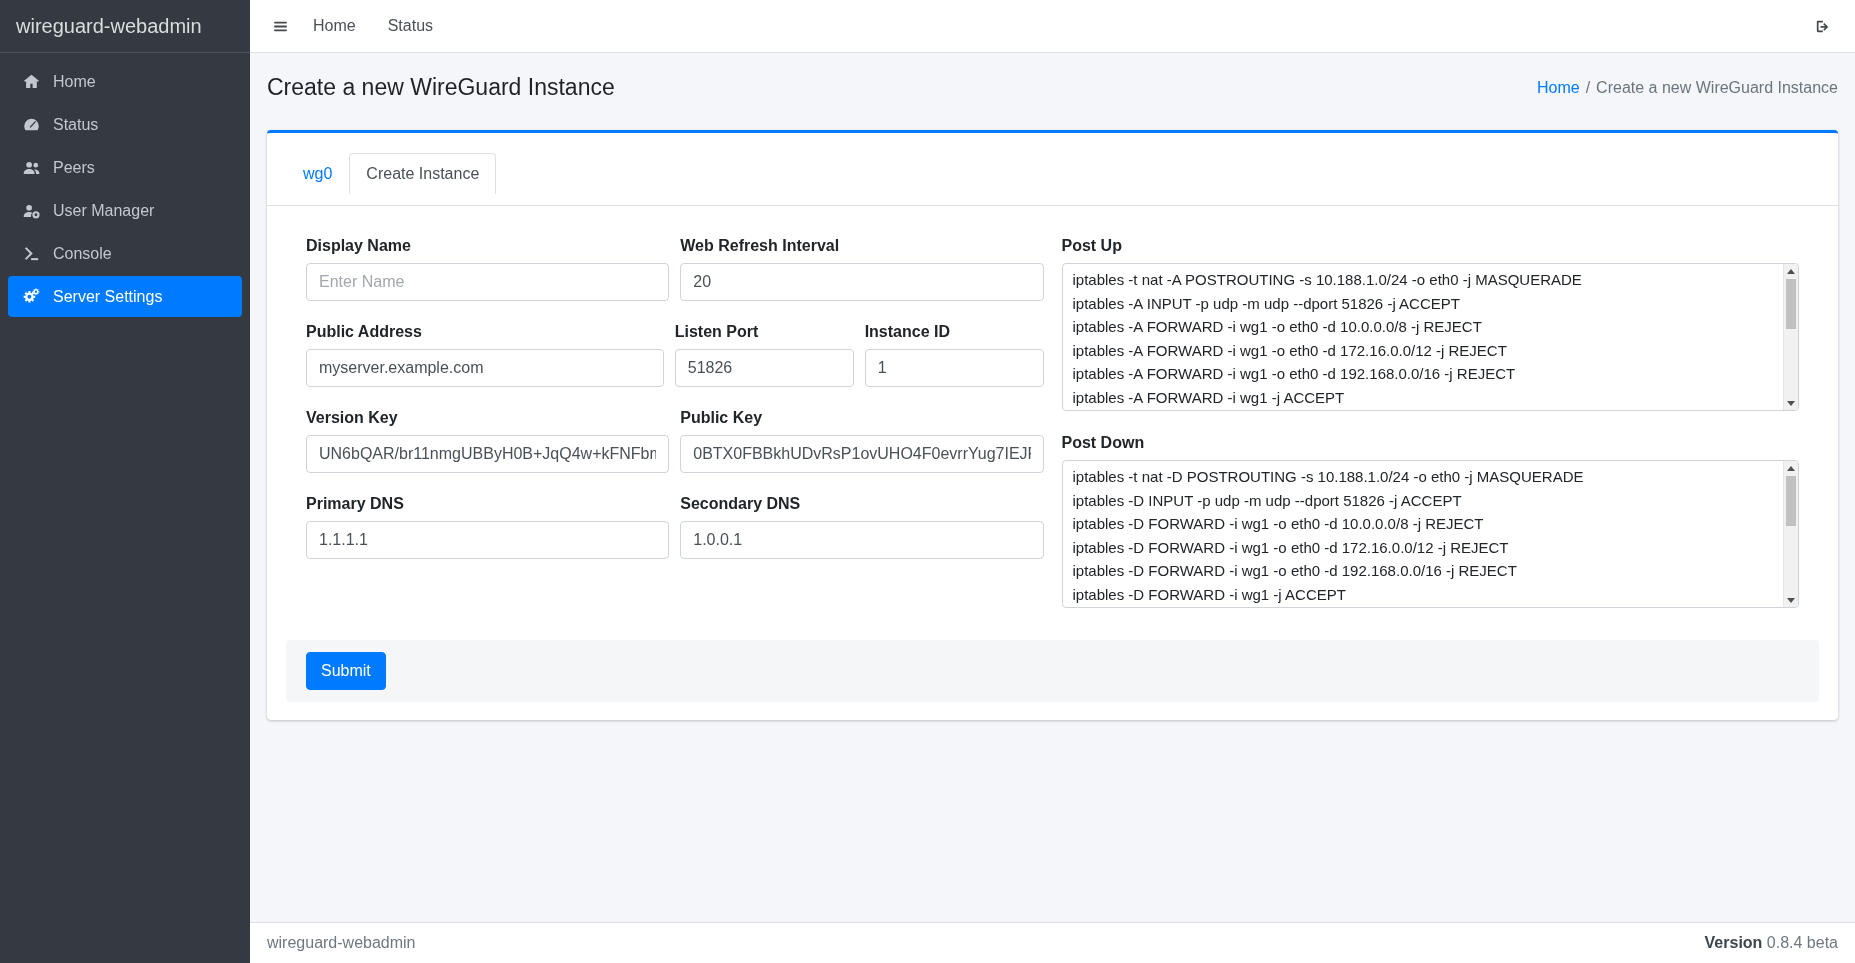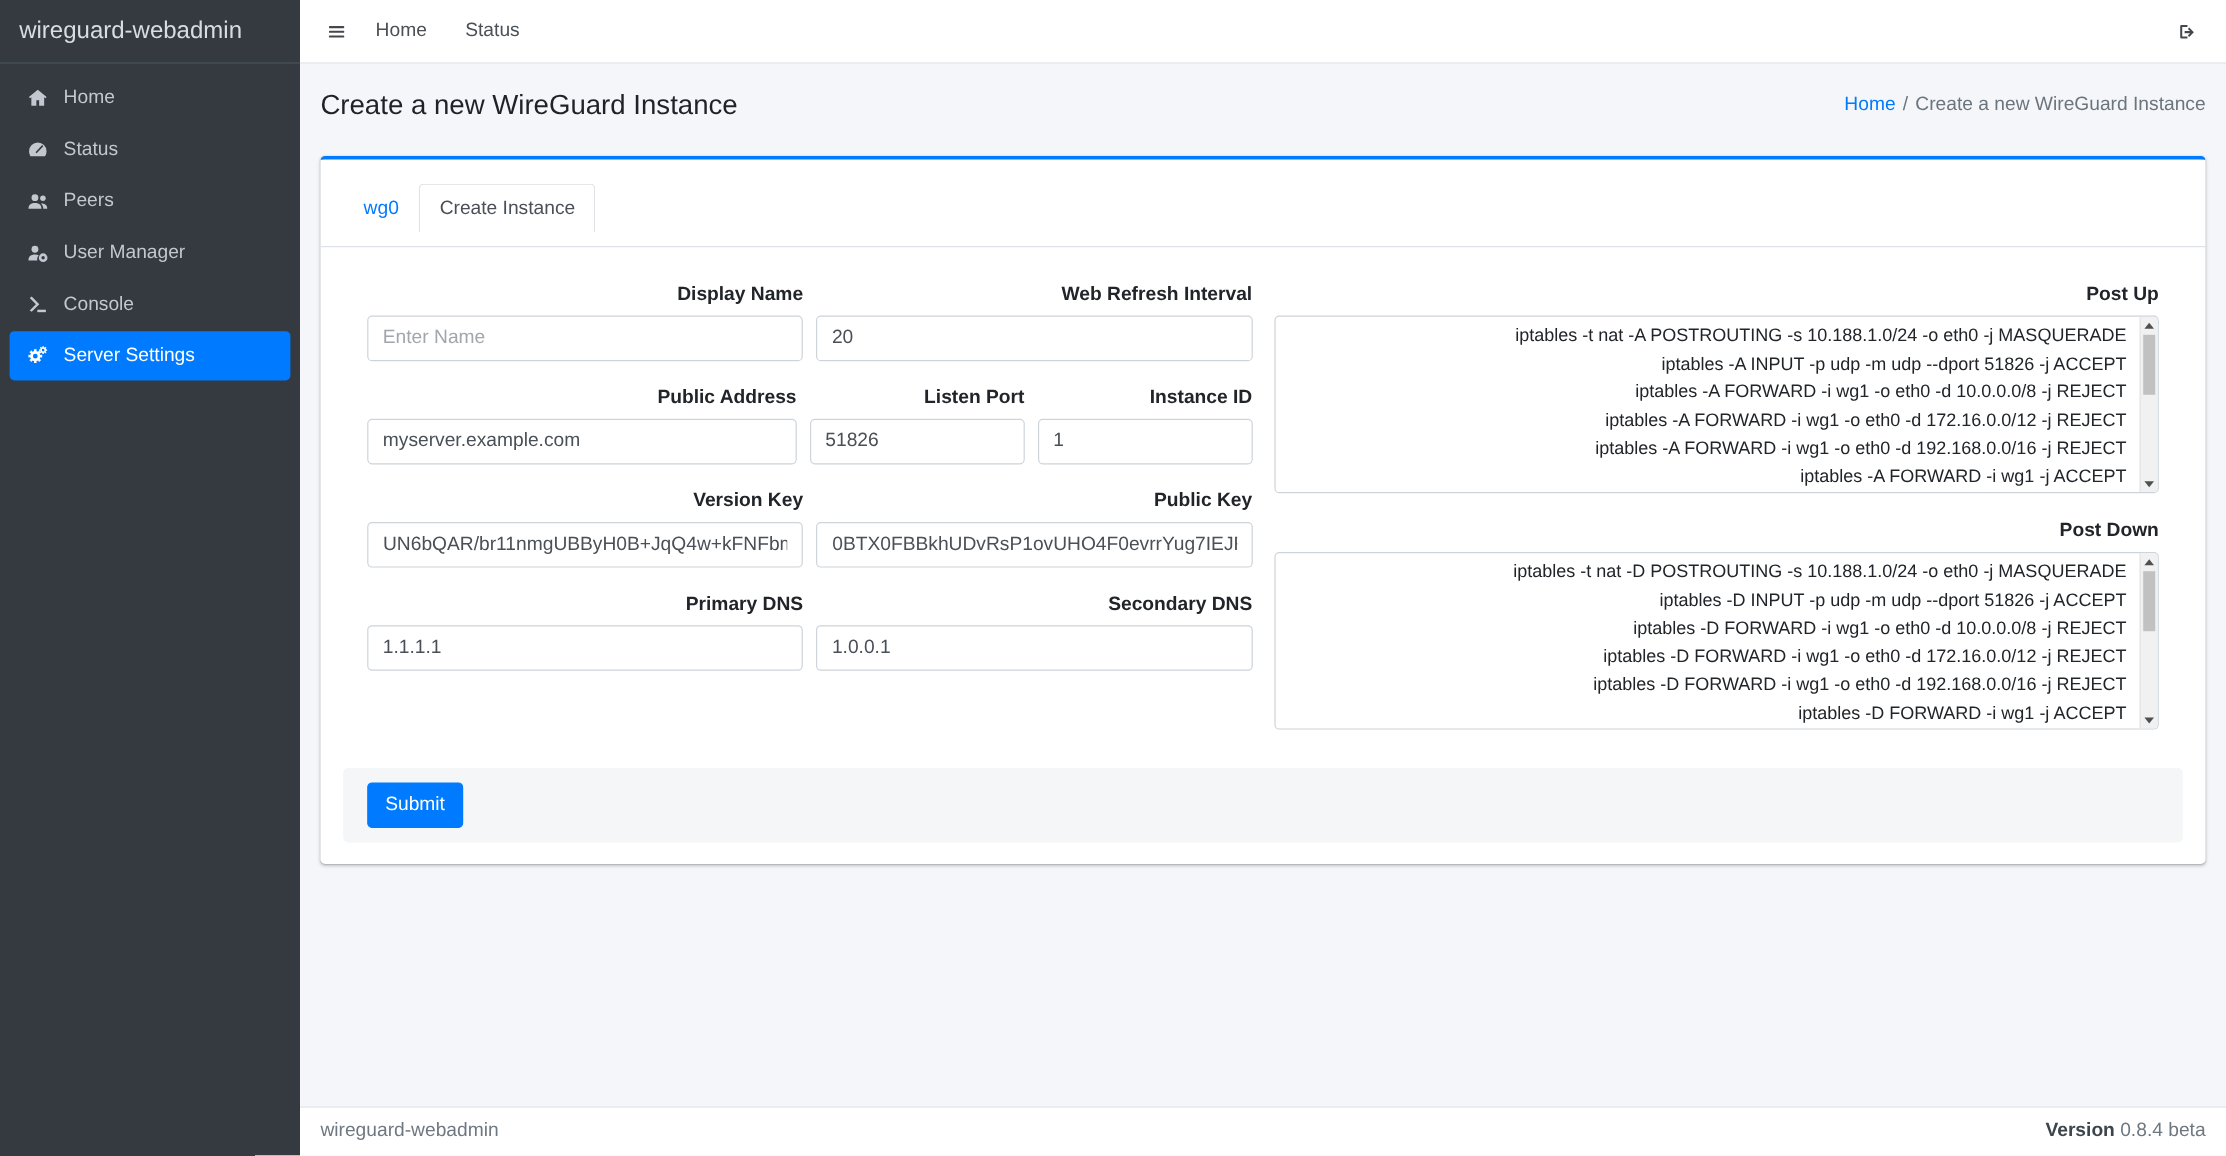--- a/index.html
+++ b/index.html
@@ -47,37 +47,37 @@
     border-radius:4px 4px 0 0; margin-bottom:-1px; cursor:pointer; white-space:nowrap; }
   .tab.link-tab { color:#007bff; }
   .tab.active { background:#fff; border-color:#dee2e6 #dee2e6 #fff #dee2e6; color:#495057; }
   .card-body { padding:30px 19px 18px; }
 
   .form-columns { display:grid; grid-template-columns:1fr 1fr; column-gap:18px; padding:0 20px; }
   .frow { display:grid; grid-template-columns:1fr 1fr; column-gap:11px; }
   .frow.three { grid-template-columns:2fr 1fr 1fr; }
   .fgroup { margin-bottom:21px; }
   .fgroup label { display:block; margin-bottom:8px; font-size:16px; font-weight:700; color:#212529;
-    line-height:19px; white-space:nowrap;text-align:right; }
+    line-height:19px; white-space:nowrap; }
   .form-control { display:block; width:100%; height:38px; padding:6px 12px; font-size:16px;
     font-family:"Liberation Sans", sans-serif; color:#495057; background:#fff;
     border:1px solid #ced4da; border-radius:4px; outline:none; }
   .form-control::placeholder { color:#a1a7ad; }
   .select-wrap { position:relative; }
   select.form-control { appearance:none; -webkit-appearance:none; padding-right:30px; cursor:pointer; }
   .select-chevron { position:absolute; right:11px; top:50%; transform:translateY(-50%); pointer-events:none;
     display:flex; }
   .select-chevron svg { width:12px; height:8px; }
 
   
   .code-box { position:relative; height:148px; border:1px solid #ced4da; border-radius:4px;
     background:#fff; overflow:hidden; }
   .code-box textarea { display:block; width:calc(100% - 16px); height:100%; border:none; outline:none;
     resize:none; overflow:hidden; padding:4px 10px; font-family:"Liberation Sans", sans-serif;
-    font-size:15px; line-height:23.5px; color:#212529; white-space:pre; background:transparent;text-align:right; }
+    font-size:15px; line-height:23.5px; color:#212529; white-space:pre; background:transparent; }
   .vscroll { position:absolute; top:0; right:0; bottom:0; width:15px; background:#f1f1f1;
     border-left:1px solid #e4e4e4; display:flex; flex-direction:column; cursor:default; }
   .vs-btn { height:14px; flex:0 0 14px; display:flex; align-items:center; justify-content:center; }
   .vs-btn.up::after { content:""; border-left:4px solid transparent; border-right:4px solid transparent;
     border-bottom:5px solid #505050; }
   .vs-btn.down::after { content:""; border-left:4px solid transparent; border-right:4px solid transparent;
     border-top:5px solid #505050; }
   .vs-track { flex:1; position:relative; }
   .vs-thumb { position:absolute; top:1px; left:2px; right:2px; height:42%; background:#c1c1c1; }
 

